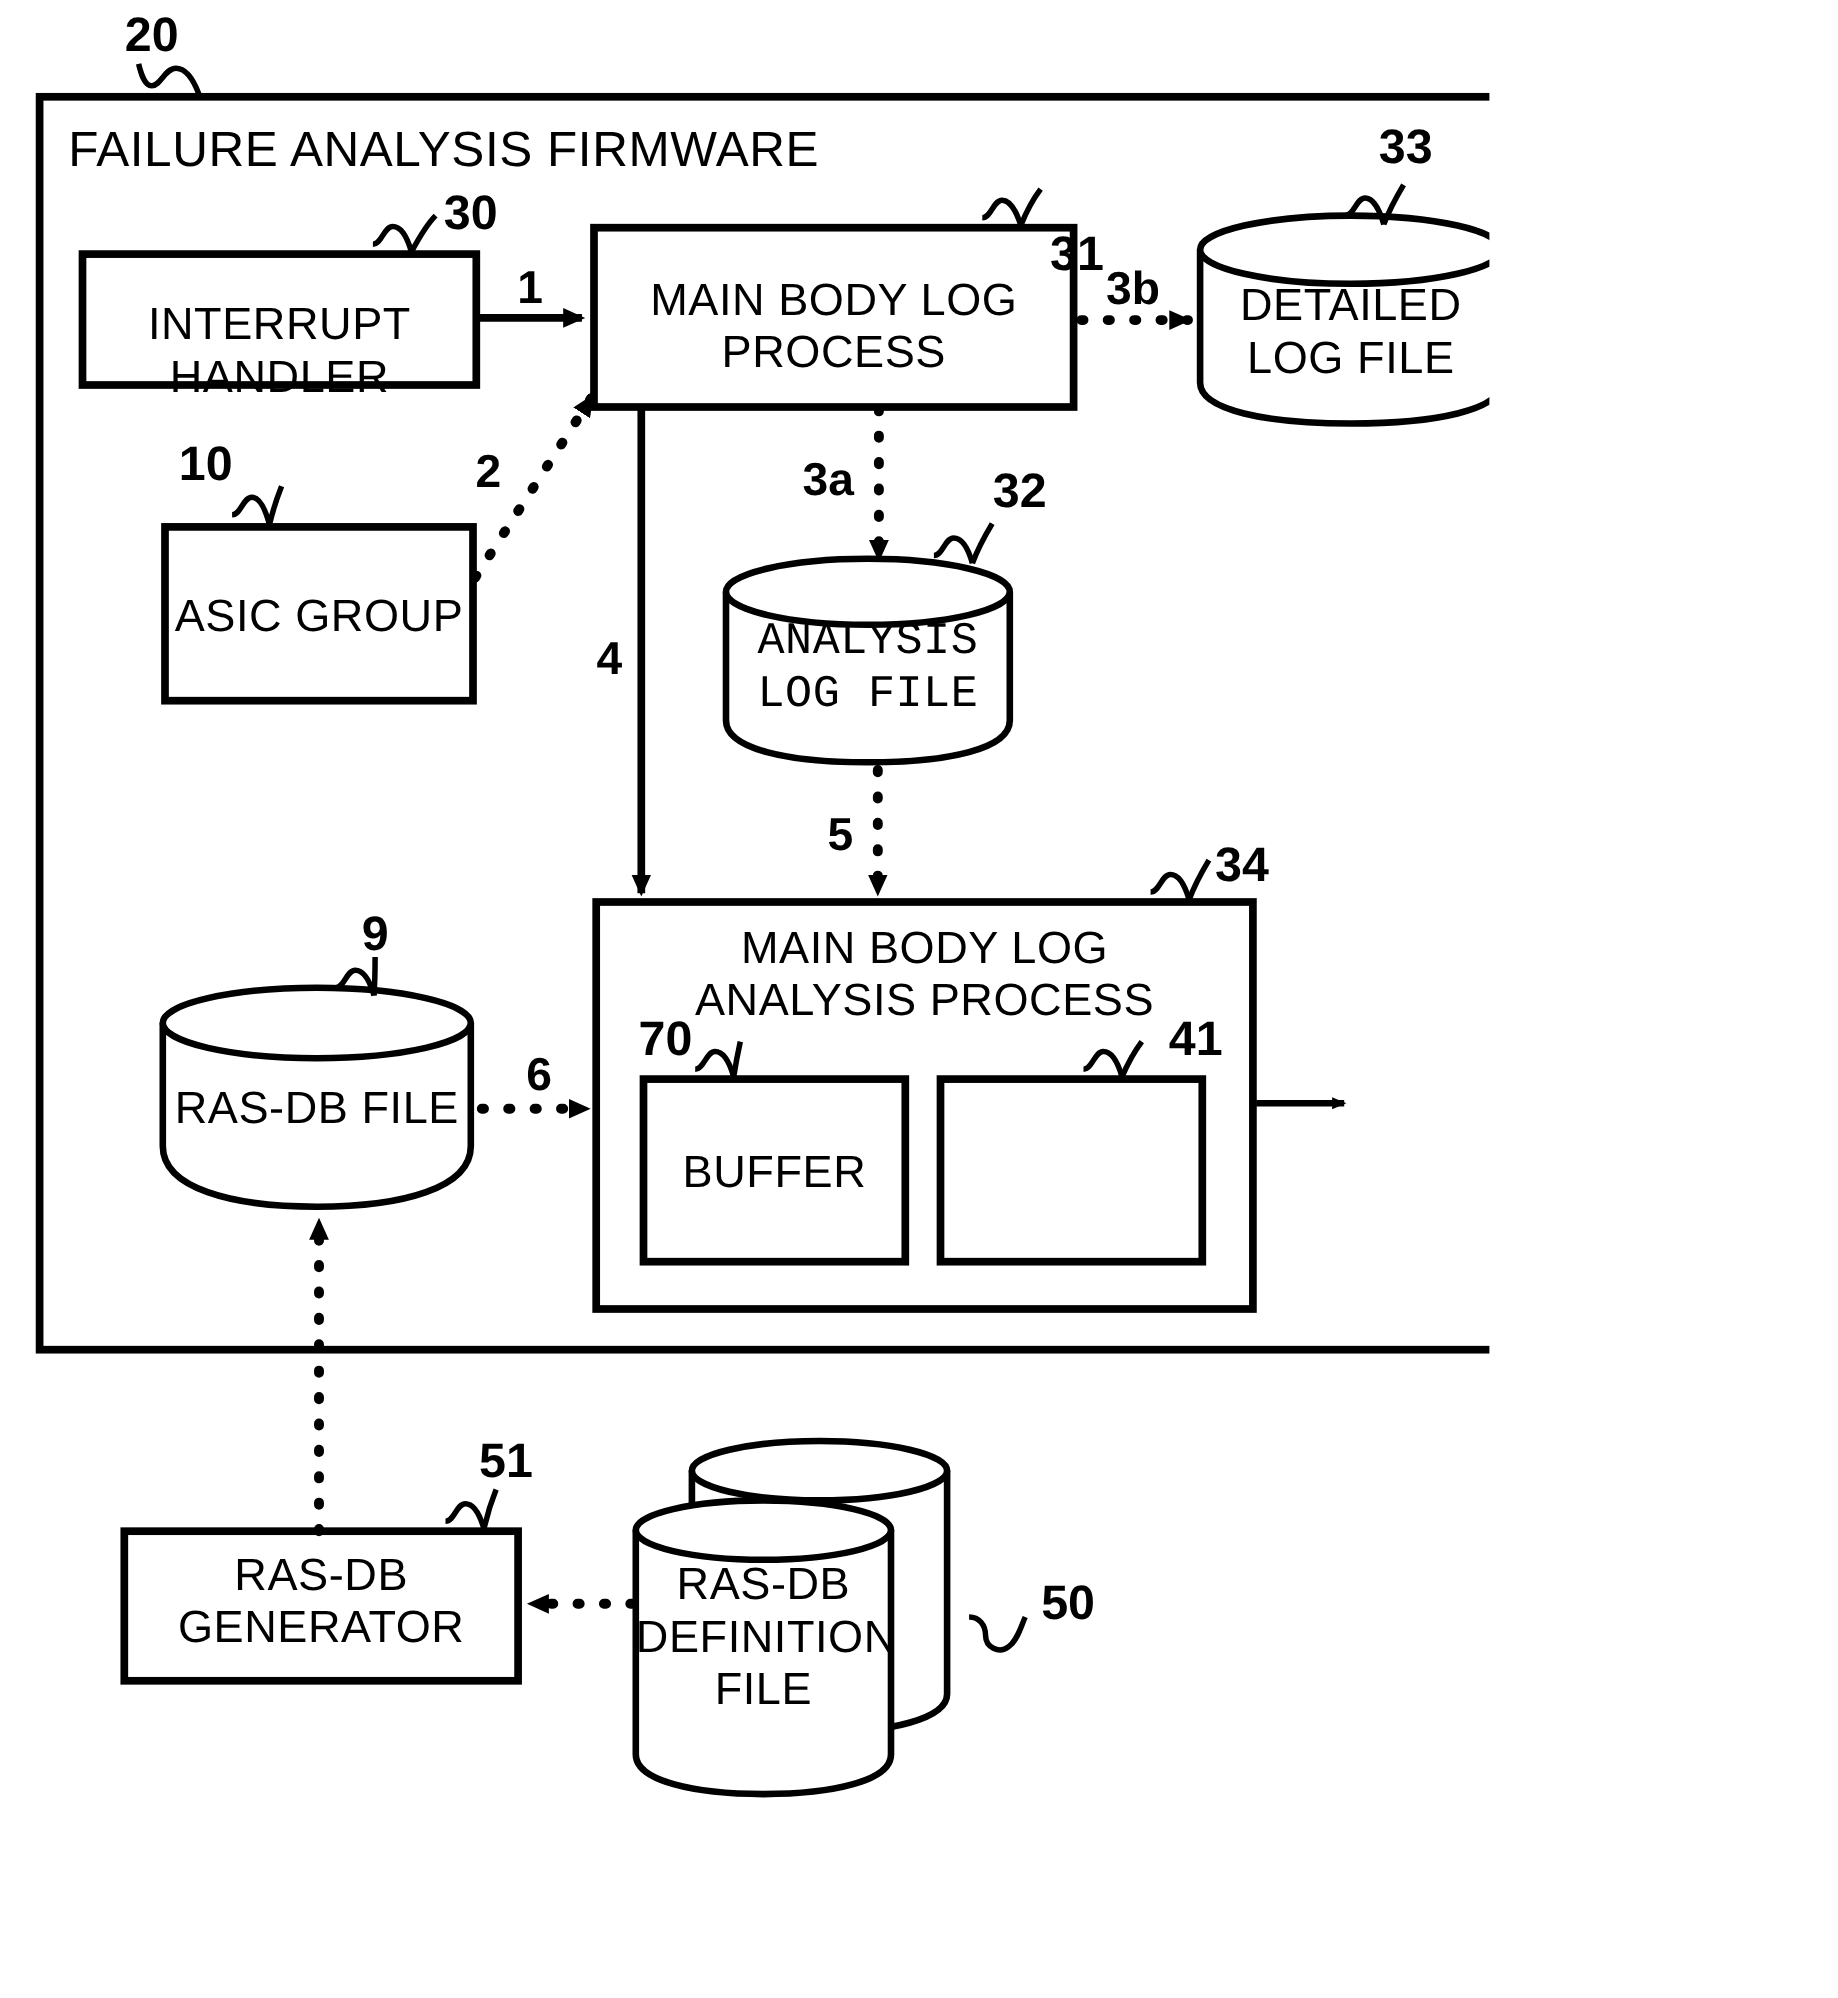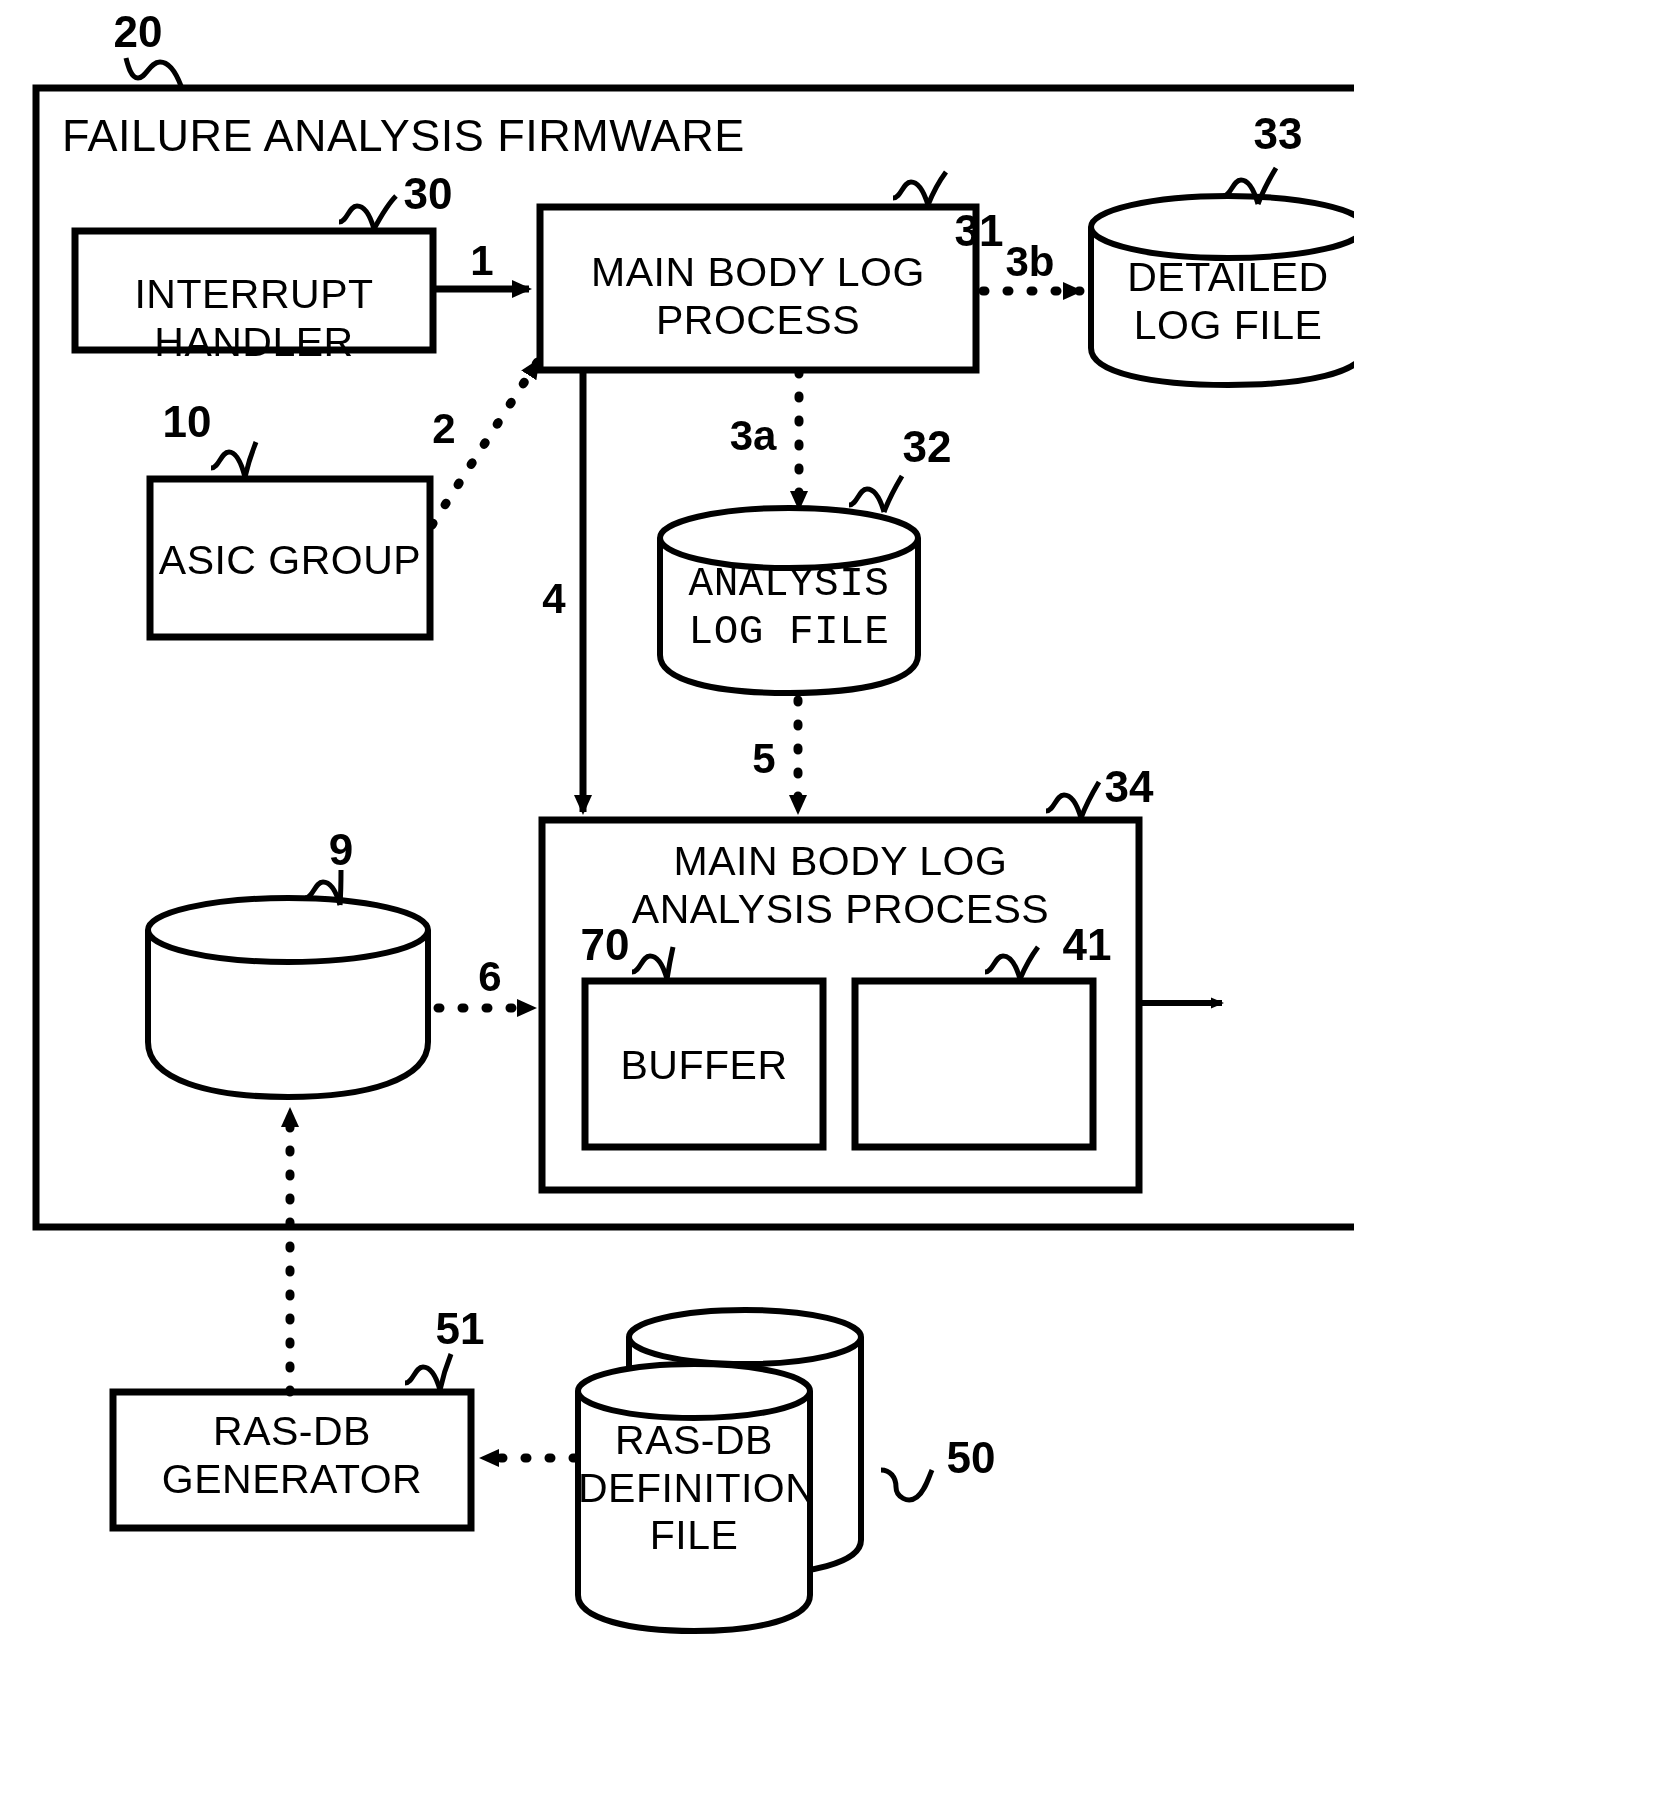--- a/index.html
+++ b/index.html
@@ -166,20 +166,21 @@
 LOG FILE</div>
   <div class="lbl reftext" style="left:1243px; top:108px; width:70px;">33</div>
 
   <div class="lbl boxtext" style="left:150px; top:537px; width:280px;">ASIC GROUP</div>
   <div class="lbl reftext" style="left:152px; top:396px; width:70px;">10</div>
 
   <div class="lbl boxtext" style="left:660px; top:561px; width:258px;font-family:Liberation Mono, monospace;">ANALYSIS
 LOG FILE</div>
   <div class="lbl reftext" style="left:892px; top:421px; width:70px;">32</div>
 
+  <div class="lbl boxtext" style="left:148px; top:984px; width:280px;">RAS-DB FILE</div>
   <div class="lbl reftext" style="left:306px; top:824px; width:70px;">9</div>
 
   <div class="lbl boxtext" style="left:542px; top:838px; width:597px;">MAIN BODY LOG
 ANALYSIS PROCESS</div>
   <div class="lbl reftext" style="left:1094px; top:761px; width:70px;">34</div>
 
   <div class="lbl boxtext" style="left:585px; top:1042px; width:238px;">BUFFER</div>
   <div class="lbl reftext" style="left:570px; top:919px; width:70px;">70</div>
 
   <div class="lbl reftext" style="left:1052px; top:919px; width:70px;">41</div>

